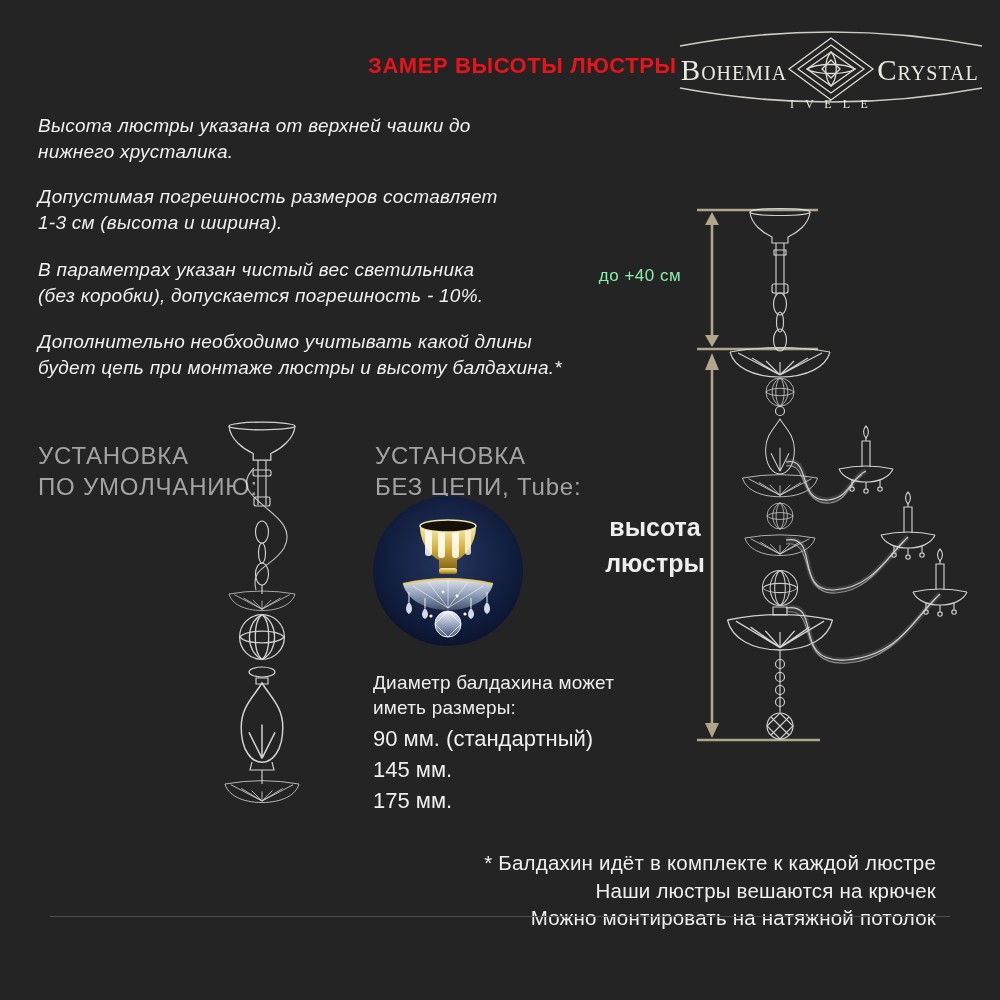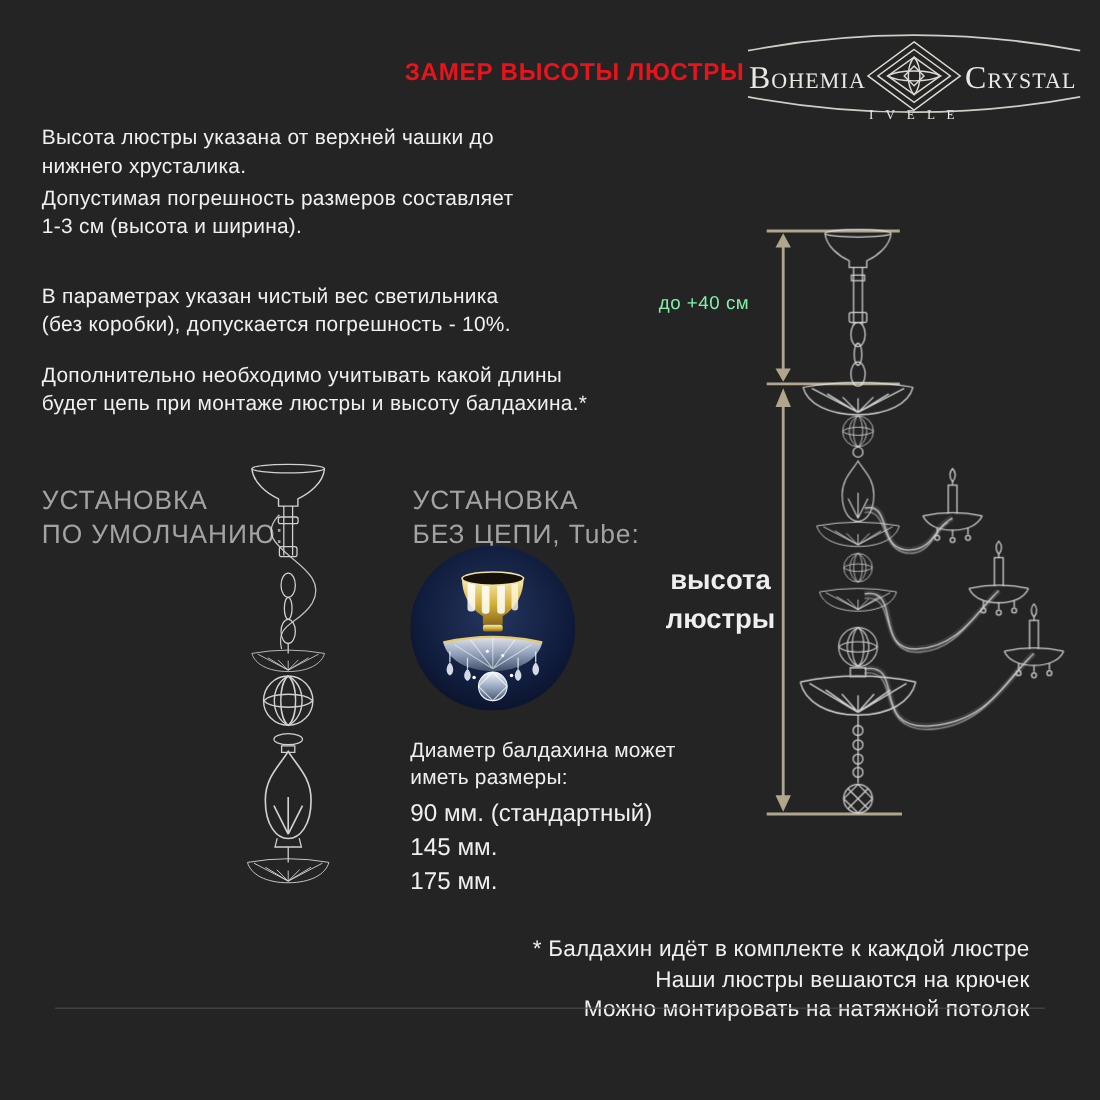--- a/index.html
+++ b/index.html
@@ -9,21 +9,21 @@
     font-family:"Liberation Sans",sans-serif;color:#efefef;
   }
   .abs{position:absolute;}
   .title{
     left:368px;top:53px;width:284px;text-align:center;
     font-size:22px;font-weight:700;letter-spacing:.6px;
     color:#e8131b;white-space:nowrap;
   }
   .para{
     left:38px;font-size:19px;line-height:25.5px;letter-spacing:.25px;
-    white-space:pre-line;color:#f0f0f0;
+    white-space:pre-line;color:#f0f0f0;font-style:italic;
   }
   .h-section{
     font-size:24px;line-height:31px;letter-spacing:.8px;
     white-space:pre-line;color:#a3a3a3;
   }
   .label-chain{
     left:573px;top:266px;width:134px;text-align:center;
     font-size:17px;color:#86efac;letter-spacing:.5px;white-space:nowrap;
   }
   .label-height{
@@ -122,21 +122,21 @@
         <path d="M 159,36 L 168,45 L 159,54 L 150,45 Z"></path>
       </g>
       <text x="62" y="56" text-anchor="middle" font-size="29" letter-spacing="1">Bohemia</text>
       <text x="256" y="56" text-anchor="middle" font-size="29" letter-spacing="1">Crystal</text>
       <text x="159" y="84" text-anchor="middle" font-size="12" letter-spacing="4" fill="#d6d3ca">I V E L E</text>
     </svg>
   </div>
 
   <div class="abs para" style="top:113px">Высота люстры указана от верхней чашки до
 нижнего хрусталика.</div>
-  <div class="abs para" style="top:168px">Допустимая погрешность размеров составляет
+  <div class="abs para" style="top:184px">Допустимая погрешность размеров составляет
 1-3 см (высота и ширина).</div>
   <div class="abs para" style="top:257px">В параметрах указан чистый вес светильника
 (без коробки), допускается погрешность - 10%.</div>
   <div class="abs para" style="top:329px">Дополнительно необходимо учитывать какой длины
 будет цепь при монтаже люстры и высоту балдахина.*</div>
 
   <div class="abs h-section" style="left:38px;top:440px">УСТАНОВКА
 ПО УМОЛЧАНИЮ:</div>
   <div class="abs h-section" style="left:375px;top:440px">УСТАНОВКА
 БЕЗ ЦЕПИ, Tube:</div>

